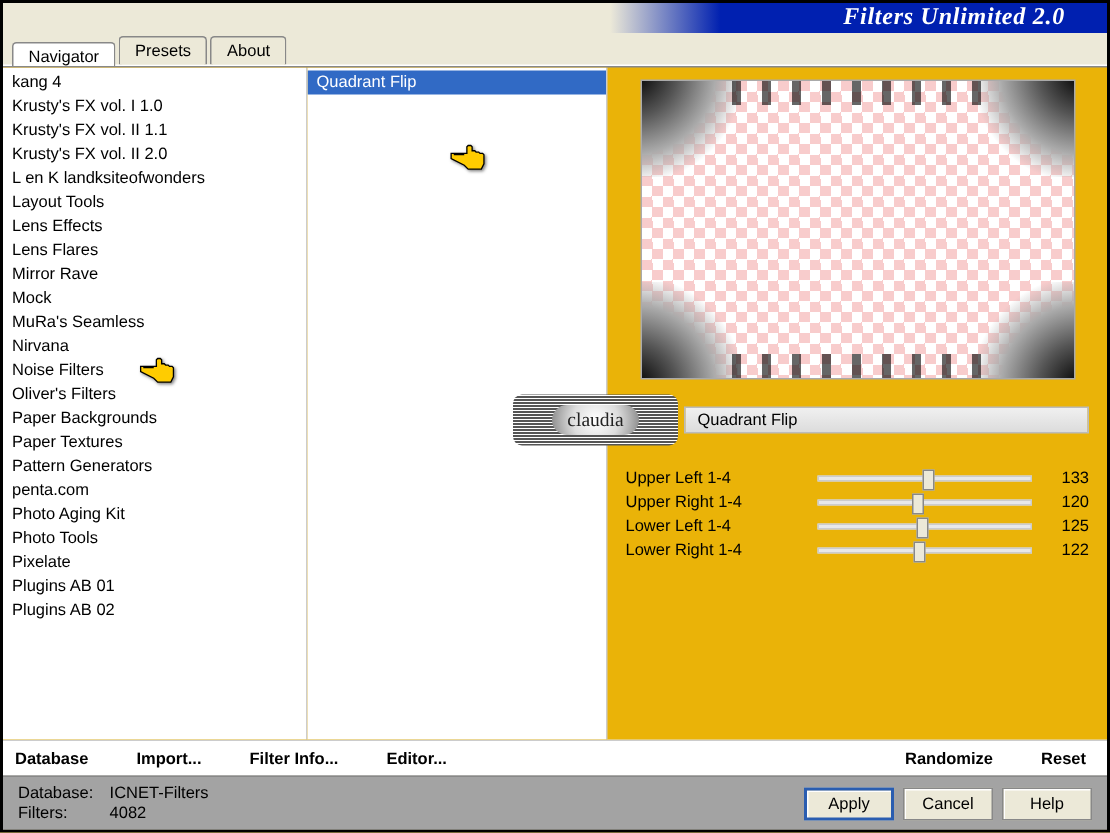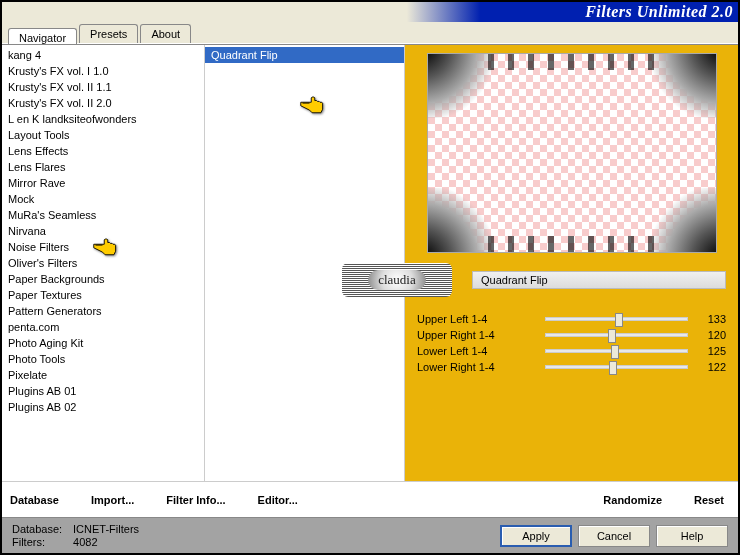--- a/index.html
+++ b/index.html
@@ -15,21 +15,21 @@
   .window { width: 100%; height: 100%; display: flex; flex-direction: column; }
 
   
   .titlebar {
     height: 20px;
     background: linear-gradient(90deg, #ece9d8 0%, #ece9d8 55%, #0020b0 65%, #0020b0 100%);
     position: relative;
   }
   .titlebar-text {
     position: absolute;
-    right: 5px;
+    right: 28px;
     top: 1px;
     color: #fff;
     font-family: "Times New Roman", serif;
     font-style: italic;
     font-weight: bold;
     font-size: 16px;
     letter-spacing: .5px;
   }
 
   
@@ -127,21 +127,21 @@
   .preview .br{--cx:100%;--cy:100%;bottom:-6px;right:-6px;}
   .preview .edge {
     position:absolute; background:
       repeating-linear-gradient(var(--dir), rgba(0,0,0,.6) 0 6px, rgba(0,0,0,0) 6px 20px);
   }
   .preview .et{--dir:90deg; top:-2px; left:60px; right:60px; height:18px;}
   .preview .eb{--dir:90deg; bottom:-2px; left:60px; right:60px; height:18px;}
 
   .filter-title-row {
     margin-top: 10px;
-    display:flex; align-items:center; gap:20px;
+    display:flex; align-items:center; gap:4px;
   }
   .badge {
     width:110px; height:34px; border-radius:6px;
     background:
       repeating-linear-gradient(0deg,#555 0 1px,#fff 1px 2px);
     display:flex; align-items:center; justify-content:center;
     margin-left:-75px;
     position:relative; z-index:2;
   }
   .badge-inner {
@@ -169,39 +169,39 @@
   }
   .param-row .pthumb {
     position:absolute; top:-5px; width:8px; height:14px;
     background:#ece9d8; border:1px solid #888;
   }
   .param-row .pval { width:30px; text-align:right; }
 
   
   .btnrow {
     display:flex; background:#fff; border-top:1px solid #ccc;
-    height:36px; align-items:center; padding:0 6px;
+    height:24px; align-items:center; padding:0 6px;
   }
   .btnrow-sep { border-top:1px solid #ccc; }
   .linkbtn {
     font-size:11px; font-weight:bold; margin-right:28px;
     padding:2px 2px;
   }
 
   
   .footer {
     height:36px; background:#a3a3a3; border-top:1px solid #888;
     display:flex; align-items:center; padding:0 10px;
     font-size:11px;
   }
   .footer .status { display:flex; flex-direction:column; gap:1px; }
   .footer .status div span:first-child { display:inline-block; width:58px; }
   .footer .dlg-btns { margin-left:auto; display:flex; gap:6px; }
   .dlg-btn {
-    width:72px; height:22px;
+    width:60px; height:22px;
     background:#ece9d8; border:1px solid #888;
     font-size:11px; display:flex; align-items:center; justify-content:center;
     box-shadow: inset 1px 1px #fff;
   }
   .dlg-btn.default { border:2px solid #2a5db0; }
 
   
   .hand {
     position:absolute; width:28px; height:22px; z-index:5;
   }

